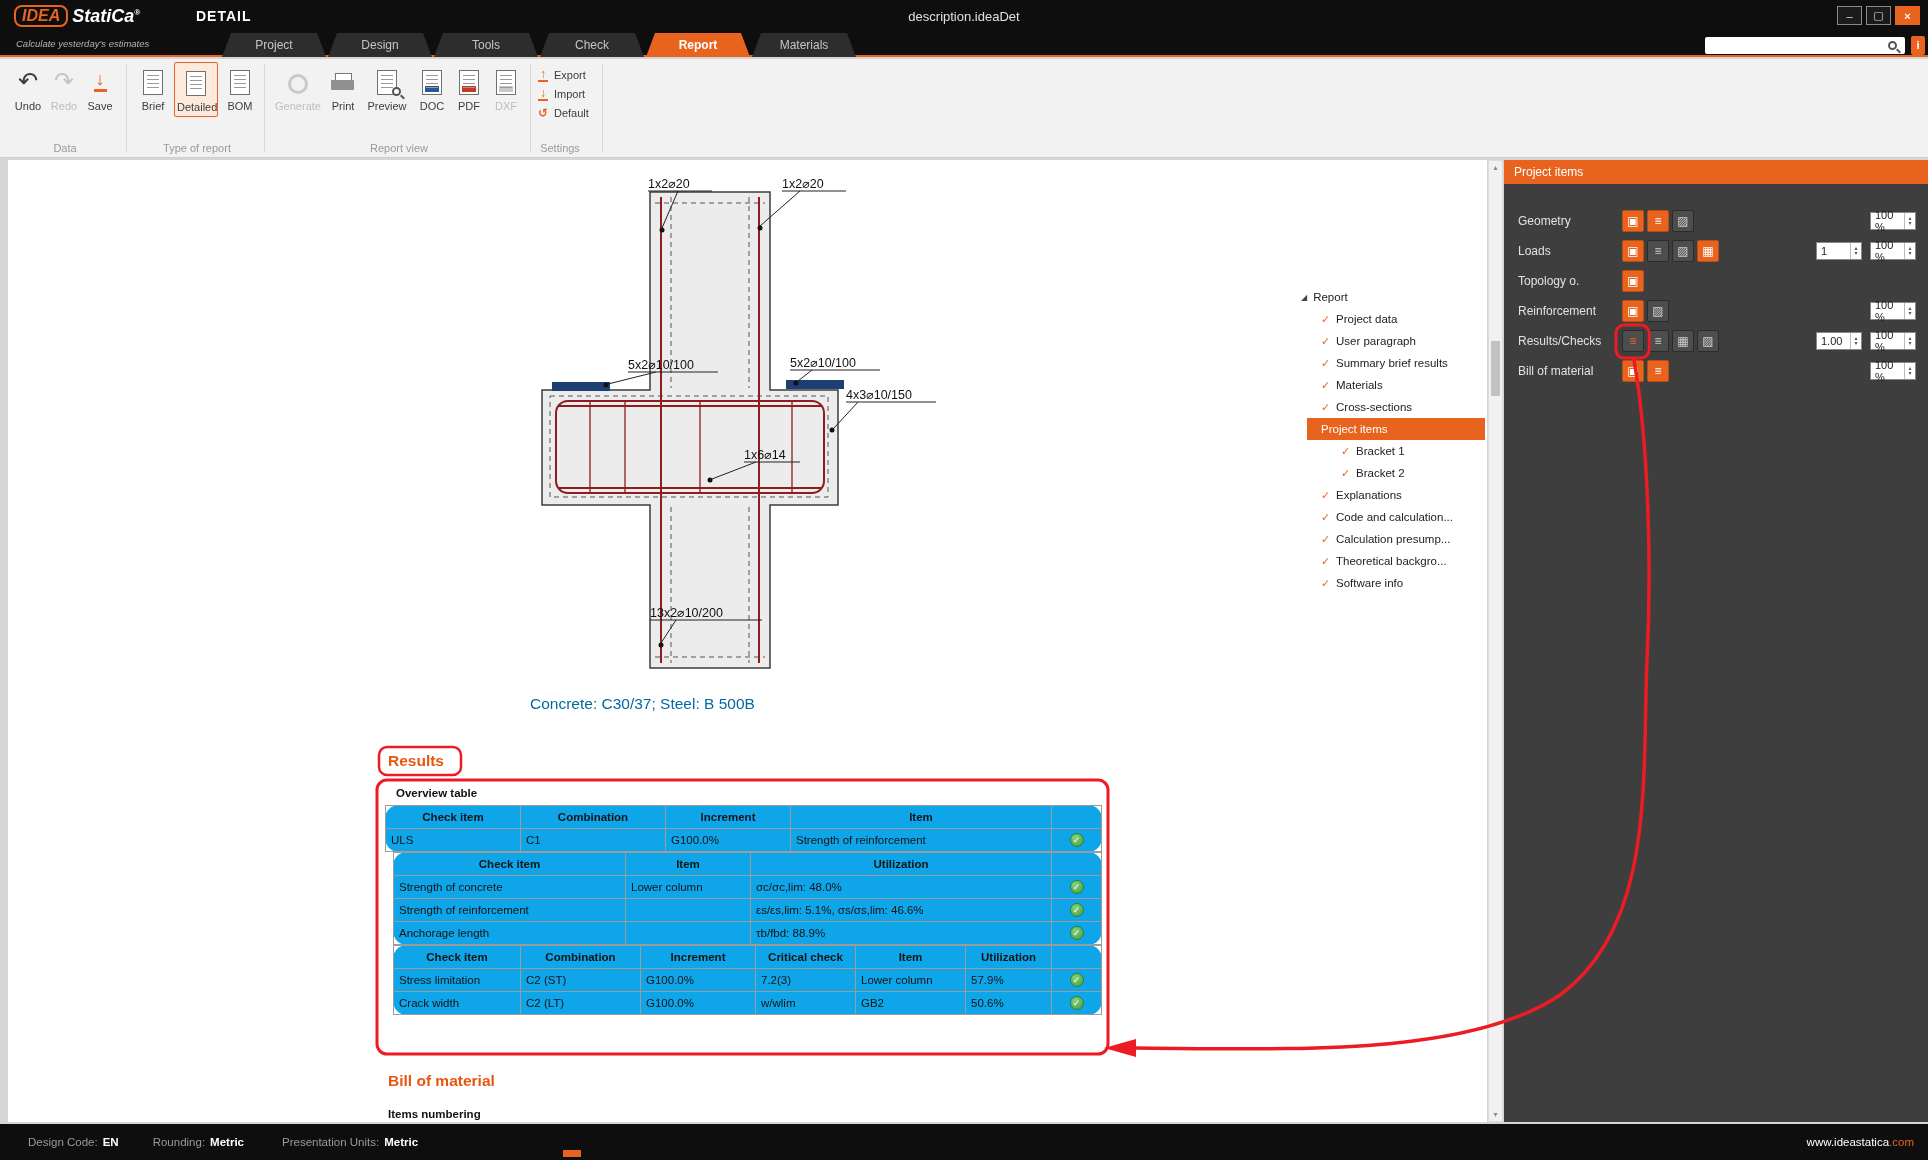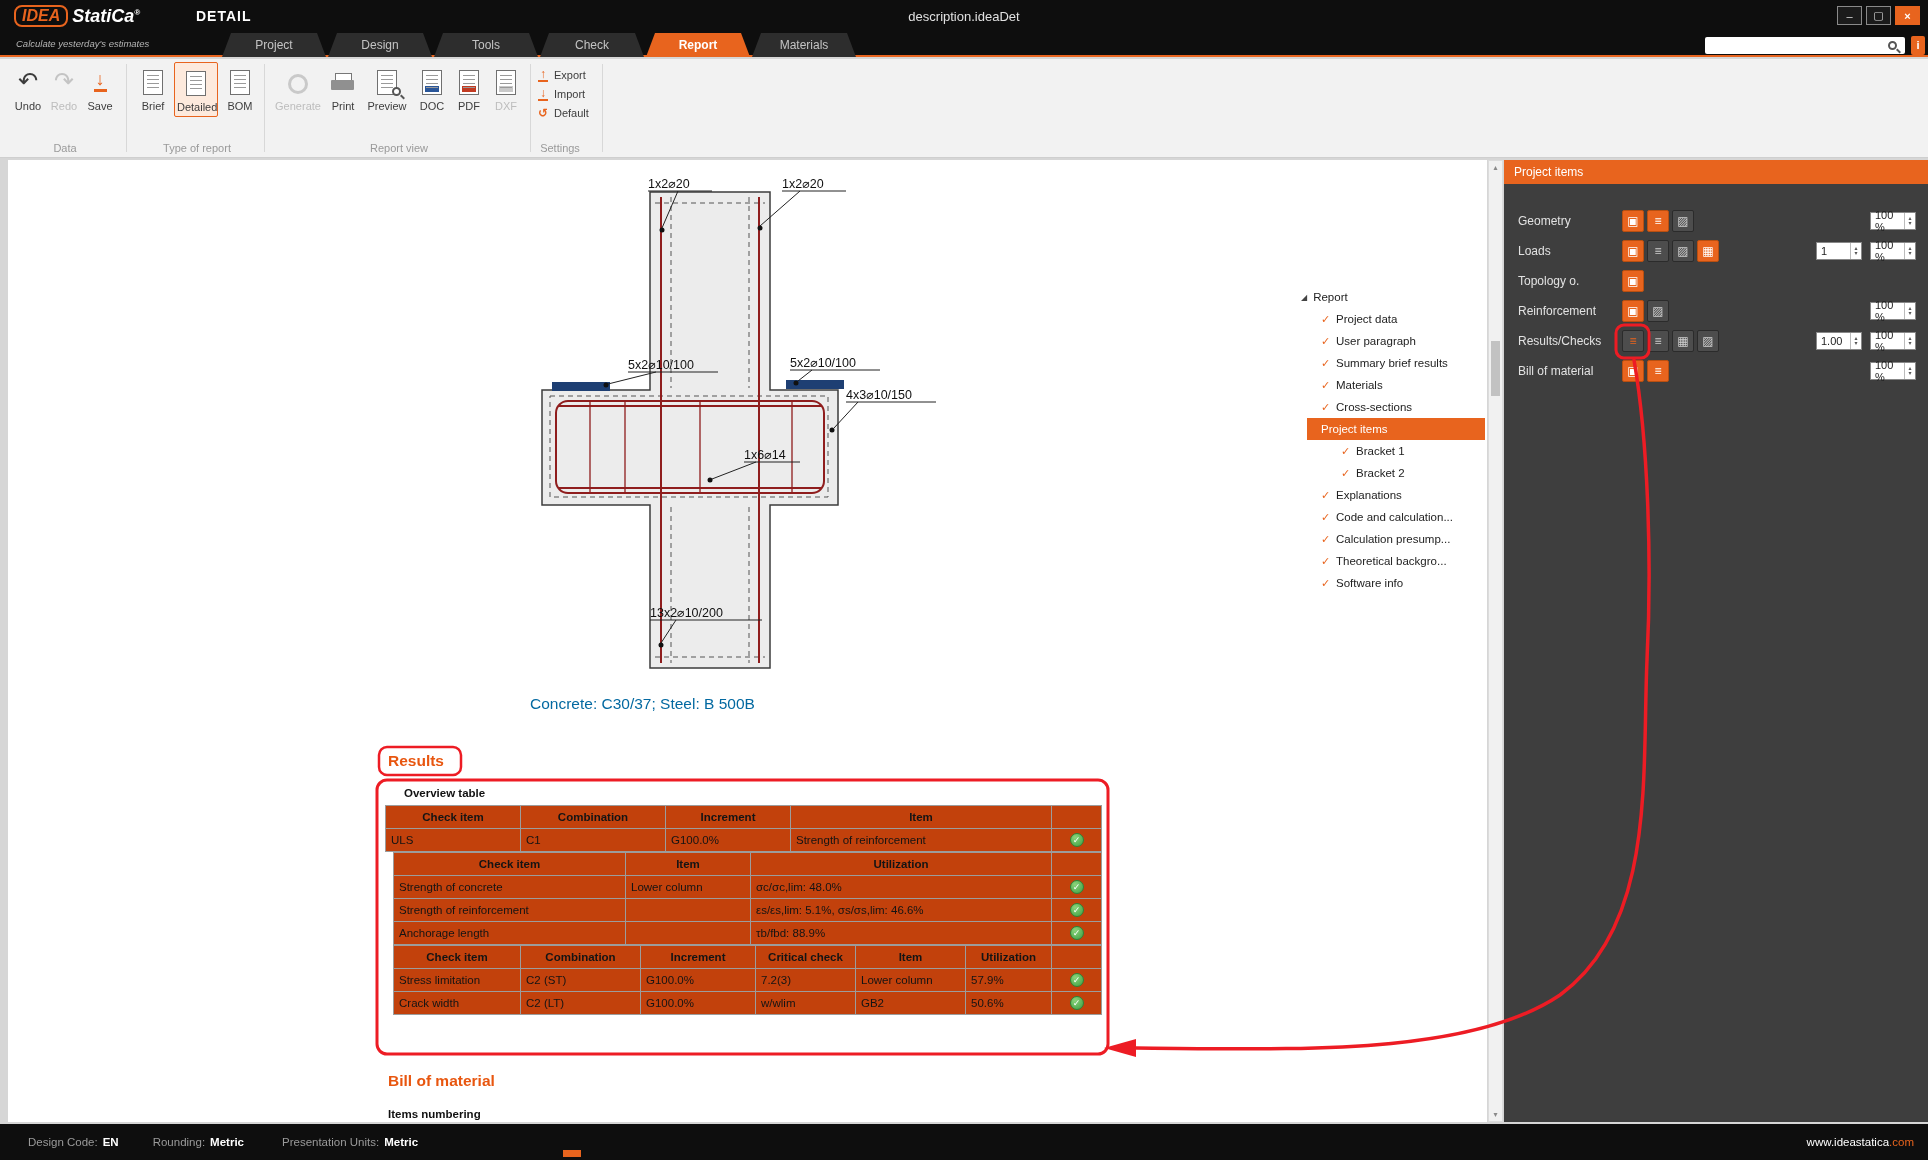--- a/index.html
+++ b/index.html
@@ -78,23 +78,23 @@
   .tree-row { display:flex; align-items:center; height:22px; padding-left:26px; cursor:default; white-space:nowrap; }
   .tree-row.root { padding-left:6px; }
   .expander { font-size:8px; color:#444; margin-right:6px; }
   .tcheck { color:#e8641e; font-weight:bold; font-size:11px; width:15px; }
   .tree-row.lvl2 { padding-left:46px; }
   .tree-row.active { margin-left:12px; padding-left:14px; background:#e8641e; color:#fff; }
 
   
   .results { position:absolute; left:385px; top:750px; width:720px; }
   .results-heading { position:absolute; left:3px; top:2px; color:#e8560f; font-weight:bold; font-size:15.5px; }
-  .overview-title { position:absolute; left:19px; top:37px; font-weight:bold; font-size:11.5px; color:#111; }
+  .overview-title { position:absolute; left:11px; top:37px; font-weight:bold; font-size:11.5px; color:#111; }
   .tables { position:absolute; left:0; top:55px; }
-  .rtable { border-collapse:collapse; table-layout:fixed; font-size:11.5px; color:#141414; background:#c2410c; }
+  .rtable { border-collapse:collapse; table-layout:fixed; font-size:11.5px; color:#141414; background:#0ea5e9;border-radius:14px; }
   .rtable th,.rtable td { border:1px solid #9c9c9c; height:23px; padding:0 5px; overflow:hidden; white-space:nowrap; font-weight:normal; }
   .rtable th { font-weight:bold; text-align:center; }
   .rtable td { text-align:left; }
   .rtable td.status { text-align:center; padding:0; }
   .sub { margin-left:8px; }
   .ok-badge { display:inline-flex; width:14px; height:14px; border-radius:50%; background:radial-gradient(circle at 35% 30%,#8ad37a,#3d9e43); border:1px solid #2f7f35; color:#fff; font-size:9px; align-items:center; justify-content:center; }
   .bom-block { position:absolute; left:388px; top:1072px; }
   .bom-heading { color:#e8560f; font-weight:bold; font-size:15.5px; }
   .bom-sub { margin-top:18px; font-weight:bold; font-size:11.5px; color:#111; }
 

